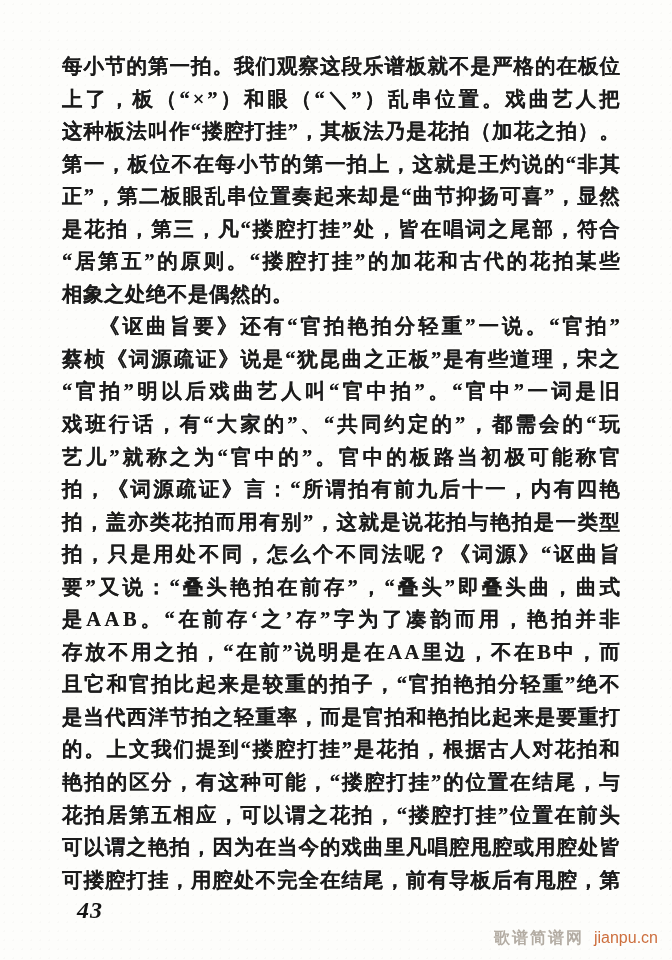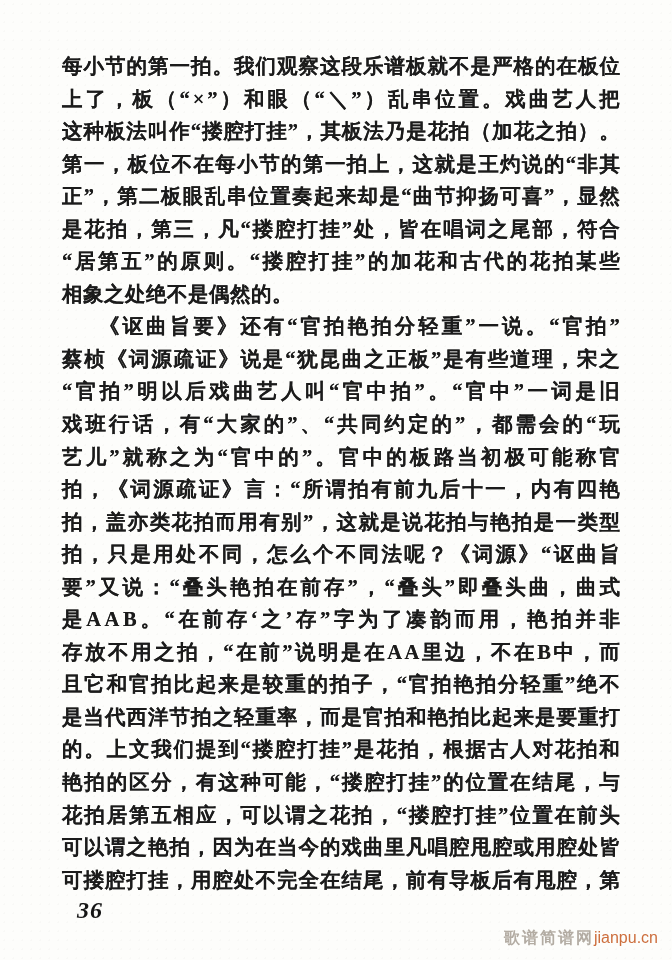--- a/index.html
+++ b/index.html
@@ -47,21 +47,21 @@
   }
   .watermark {
     position: absolute;
     right: 14px; top: 928px;
     font-size: 16px;
     font-weight: 400;
     font-family: "Liberation Sans", "DejaVu Sans", sans-serif;
     white-space: nowrap;
   }
   .wm-name { color: #b3aca3; letter-spacing: 2px; font-weight: bold; }
-  .wm-domain { color: #cd6e3d; margin-left: 0; }
+  .wm-domain { color: #cd6e3d; margin-left: 10px; }
 </style>
 </head>
 <body>
 
 <div class="page" style="background-color: rgb(253, 253, 251);">
 
   <div class="text-block">
       <div class="line" style="color: rgb(27, 27, 27);">
         <span class="ch">每</span>
         <span class="ch">小</span>
@@ -768,19 +768,19 @@
         <span class="ch">板</span>
         <span class="ch">后</span>
         <span class="ch">有</span>
         <span class="ch">甩</span>
         <span class="ch">腔</span>
         <span class="ch">，</span>
         <span class="ch">第</span>
       </div>
     </div>
 
-  <div class="page-number">36</div>
+  <div class="page-number">43</div>
 
   <div class="watermark">
     <span class="wm-name">歌谱简谱网</span><span class="wm-domain">jianpu.cn</span>
   </div>
 
 </div>
 
 </body></html>

